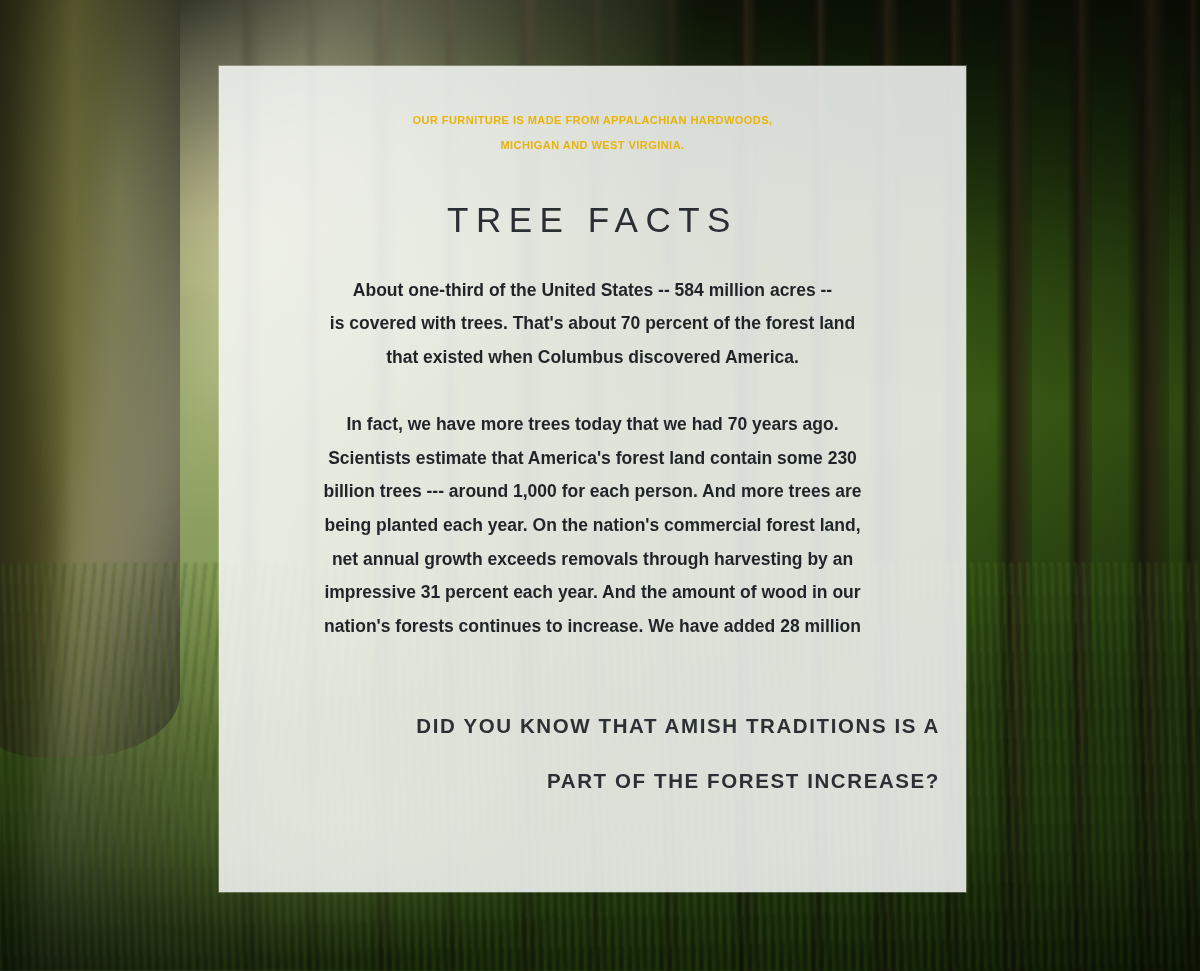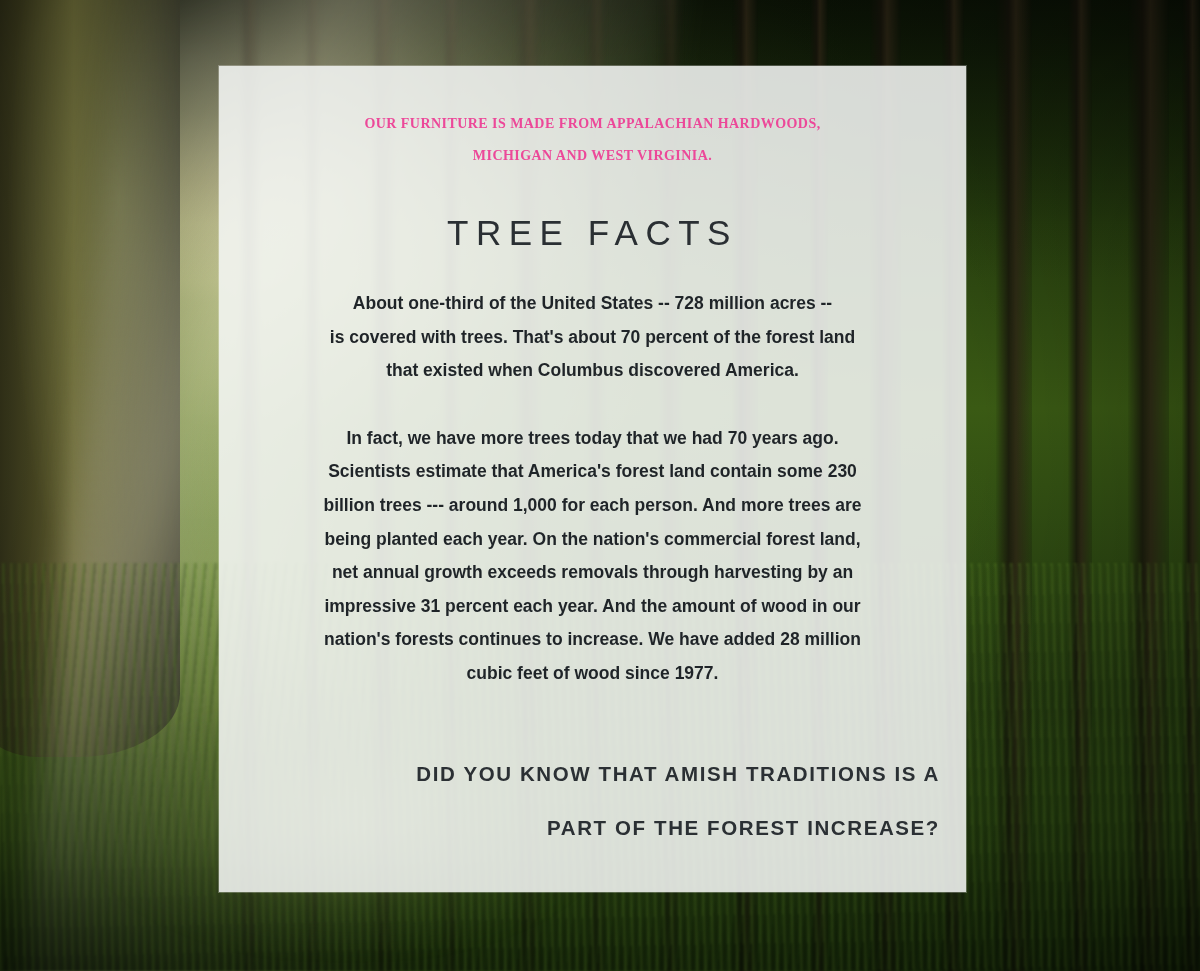--- a/index.html
+++ b/index.html
@@ -129,27 +129,26 @@
     background: rgba(244,246,244,0.88);
     box-shadow: 0 0 0 1px rgba(255,255,255,0.25);
   }
   .card-inner {
     padding: 30px 26px 0 26px;
     text-align: center;
     color: #23272a;
   }
 
   .intro {
-    font-size: 14px;
+    font-size: 11px;
     font-weight: 700;
     letter-spacing: 0.45px;
     line-height: 2.25;
-    color: #ec4899;
+    color: #eab308;
     margin: 12px 0 0 0;
-    font-family: Liberation Serif, serif;
   }
   .intro .ln { display: block; }
 
   .facts-title {
     font-size: 35px;
     font-weight: 400;
     letter-spacing: 7.5px;
     color: #2a2f33;
     margin: 42px 0 34px 0;
   }
@@ -210,34 +209,33 @@
     <div class="card-inner">
 
       <div class="intro">
         <span class="ln">OUR FURNITURE IS MADE FROM APPALACHIAN HARDWOODS,</span>
         <span class="ln">MICHIGAN AND WEST VIRGINIA.</span>
       </div>
 
       <h1 class="facts-title">TREE FACTS</h1>
 
       <p class="para first">
-        <span class="ln">About one-third of the United States -- 728 million acres --</span>
+        <span class="ln">About one-third of the United States -- 584 million acres --</span>
         <span class="ln">is covered with trees.  That's about 70 percent of the forest land</span>
         <span class="ln">that existed when Columbus discovered America.</span>
       </p>
 
       <p class="para second">
         <span class="ln">In fact, we have more trees today that we had 70 years ago.</span>
         <span class="ln">Scientists estimate that America's forest land contain some 230</span>
         <span class="ln">billion trees --- around 1,000 for each person.  And more trees are</span>
         <span class="ln">being planted each year.  On the nation's commercial forest land,</span>
         <span class="ln">net annual growth exceeds removals through harvesting by an</span>
         <span class="ln">impressive 31 percent each year.  And the amount of wood in our</span>
         <span class="ln">nation's forests continues to increase.  We have added 28 million</span>
-        <span class="ln">cubic feet of wood since 1977.</span>
       </p>
 
       <div class="closing">
         <span class="ln">DID YOU KNOW THAT AMISH TRADITIONS IS A</span>
         <span class="ln">PART OF THE FOREST INCREASE?</span>
       </div>
 
     </div>
   </div>
 

